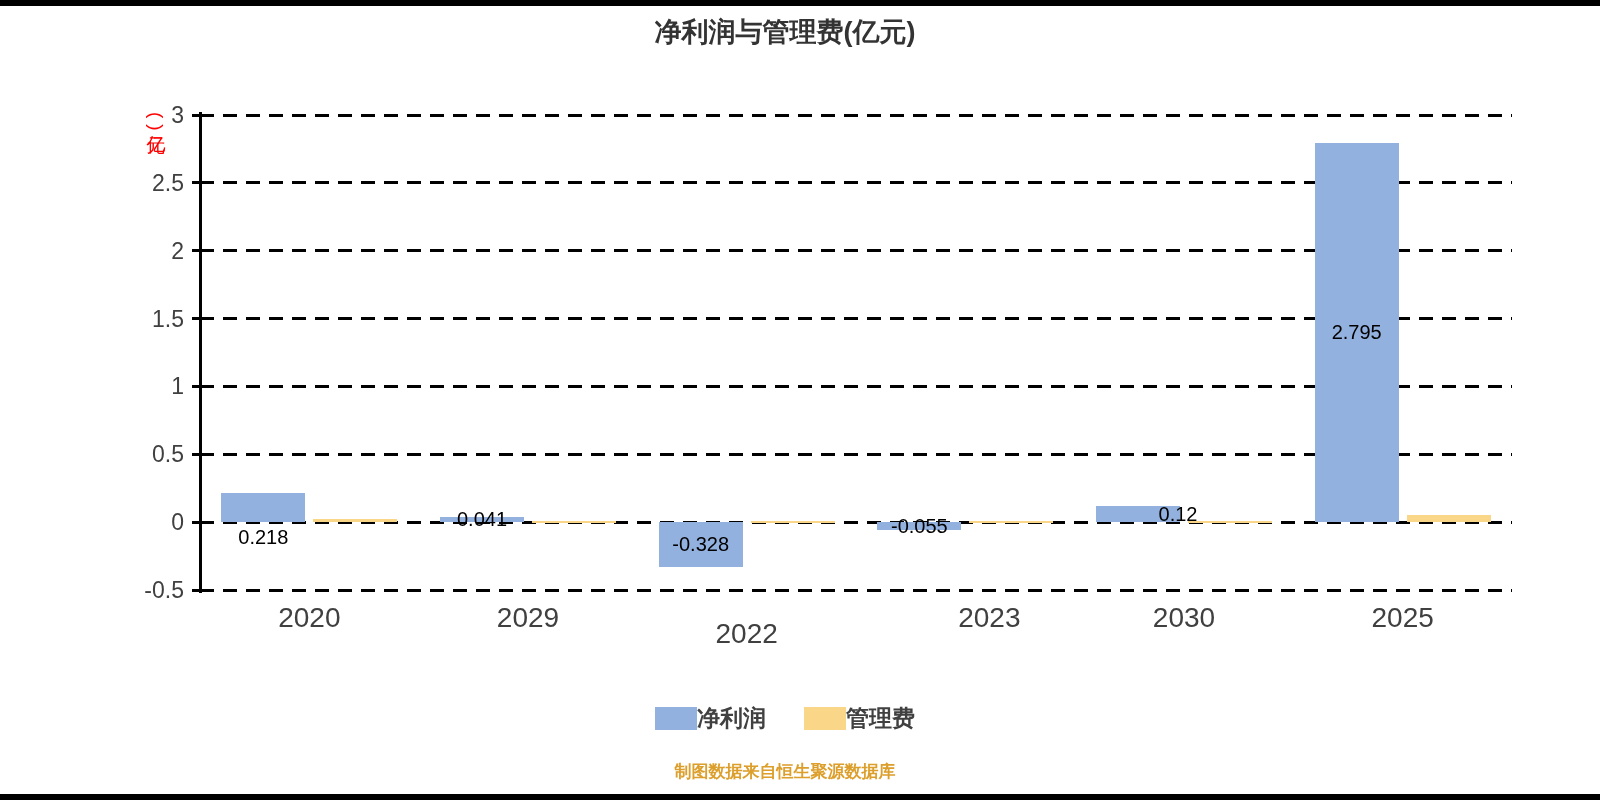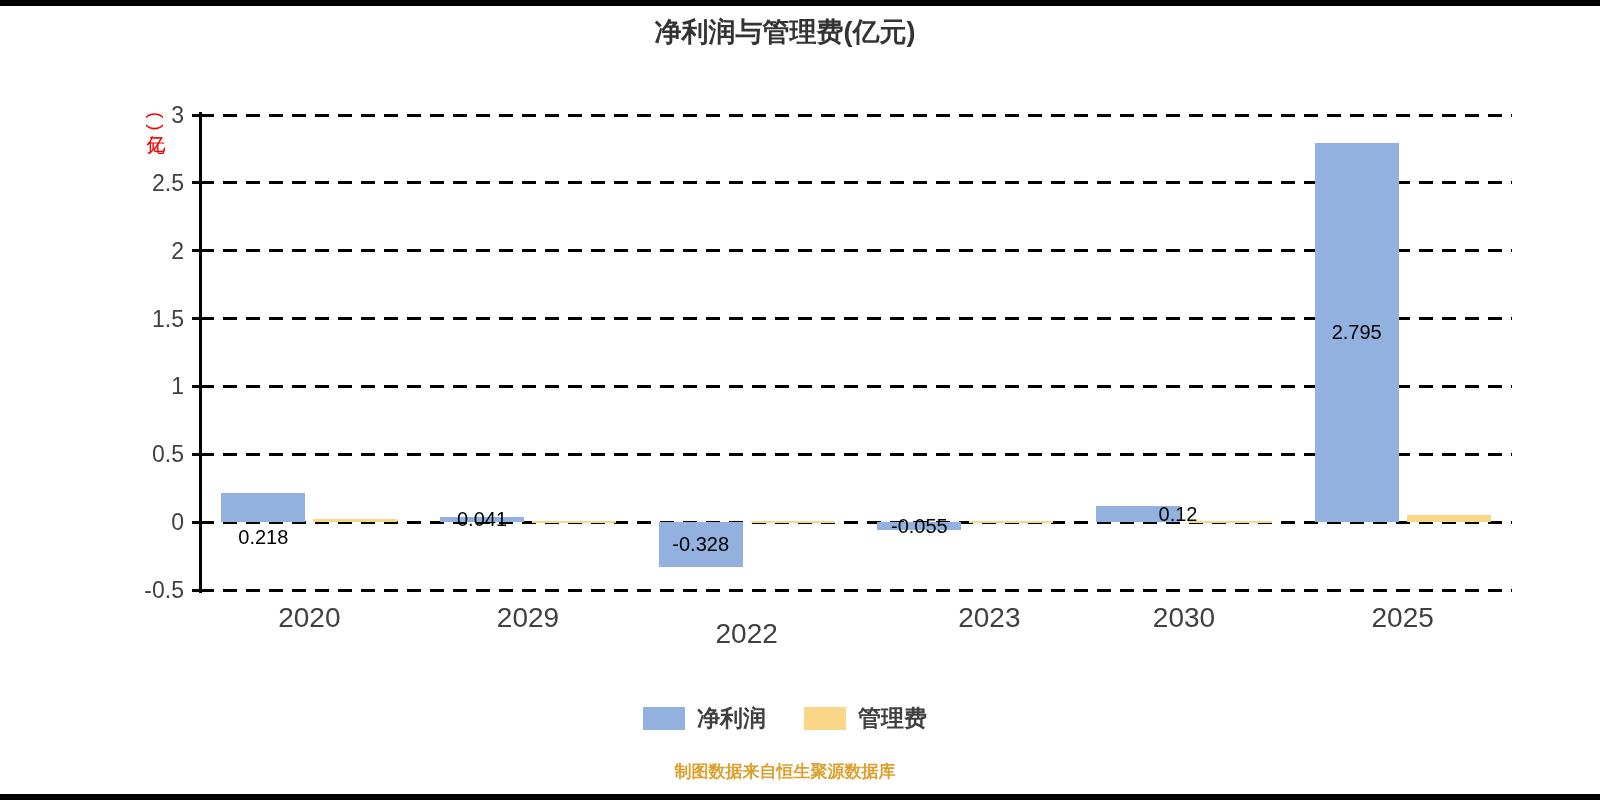--- a/index.html
+++ b/index.html
@@ -42,21 +42,21 @@
   .bar { position: absolute; }
   .bar-label {
     position: absolute; transform: translate(-50%, -50%);
     font-size: 20px; color: #000; white-space: nowrap;
   }
 
   .legend {
     position: absolute; left: 0; top: 703px; width: 1570px;
     display: flex; justify-content: center; align-items: center; gap: 38px;
   }
-  .legend-item { display: flex; align-items: center; gap: 12px; cursor: pointer; }
+  .legend-item { display: flex; align-items: center; cursor: pointer; }
   .legend-swatch { width: 42px; height: 23px; display: inline-block; }
   .legend-label { font-size: 23px; font-weight: bold; color: #404040; }
 
   .source {
     position: absolute; left: 0; top: 760px; width: 1570px;
     text-align: center; color: #dd9f2c; font-size: 17px; font-weight: bold;
   }
 </style>
 </head>
 <body>

